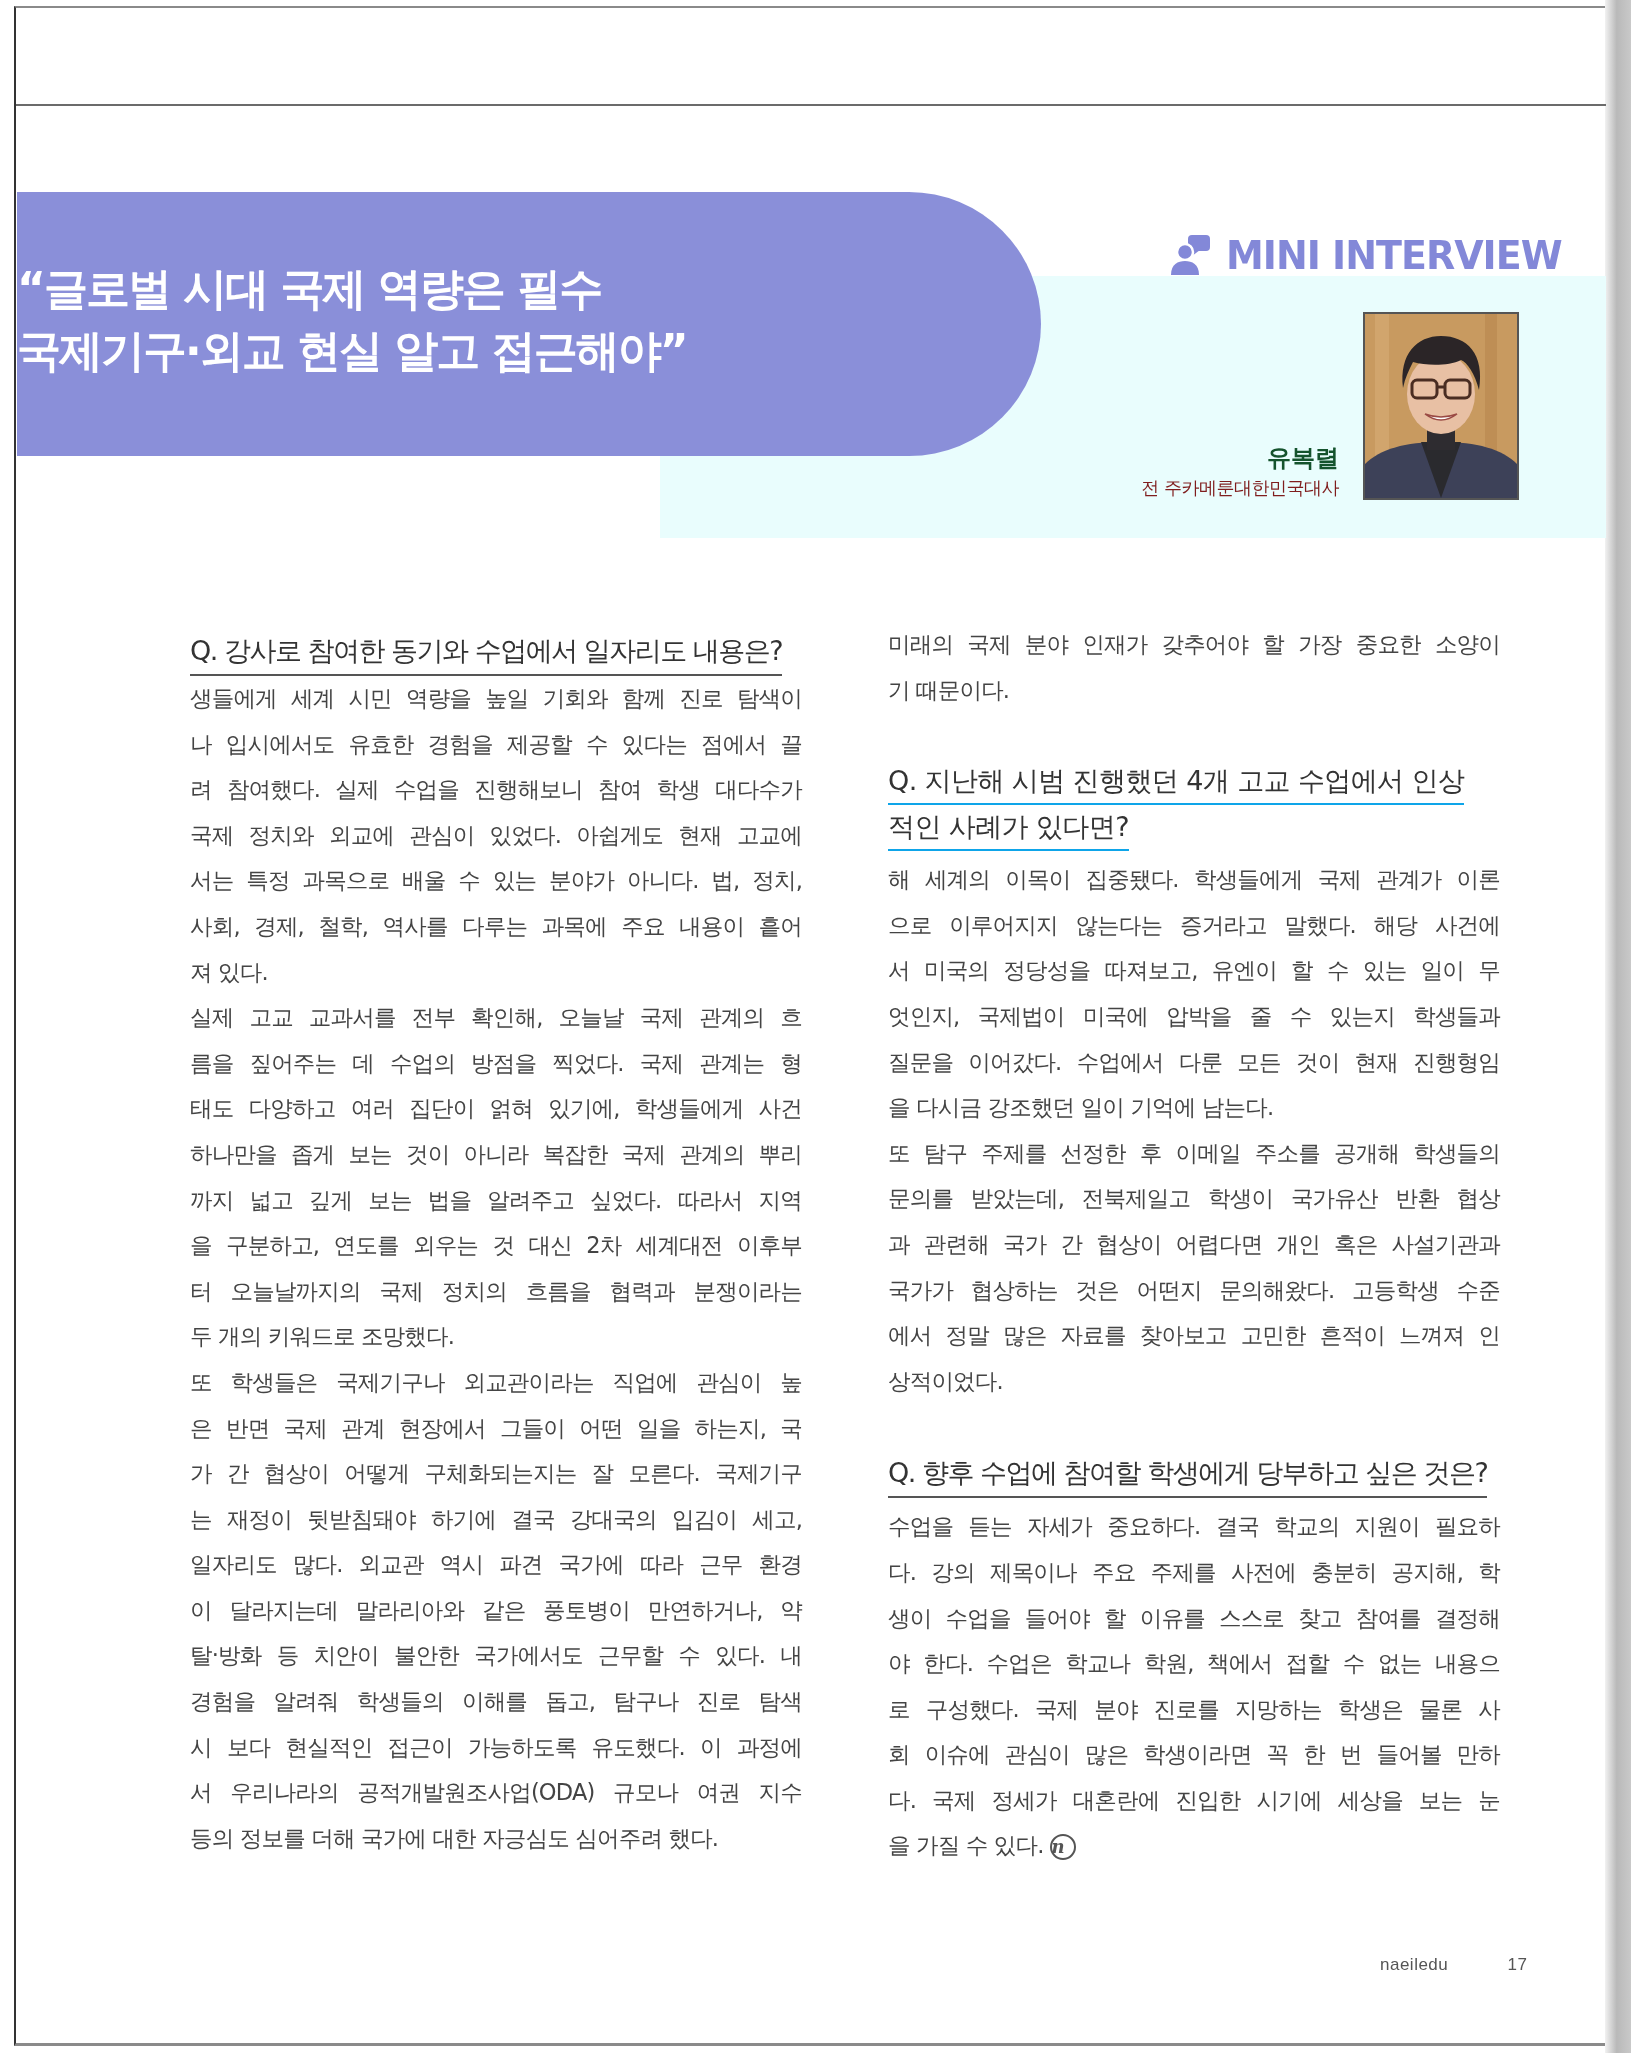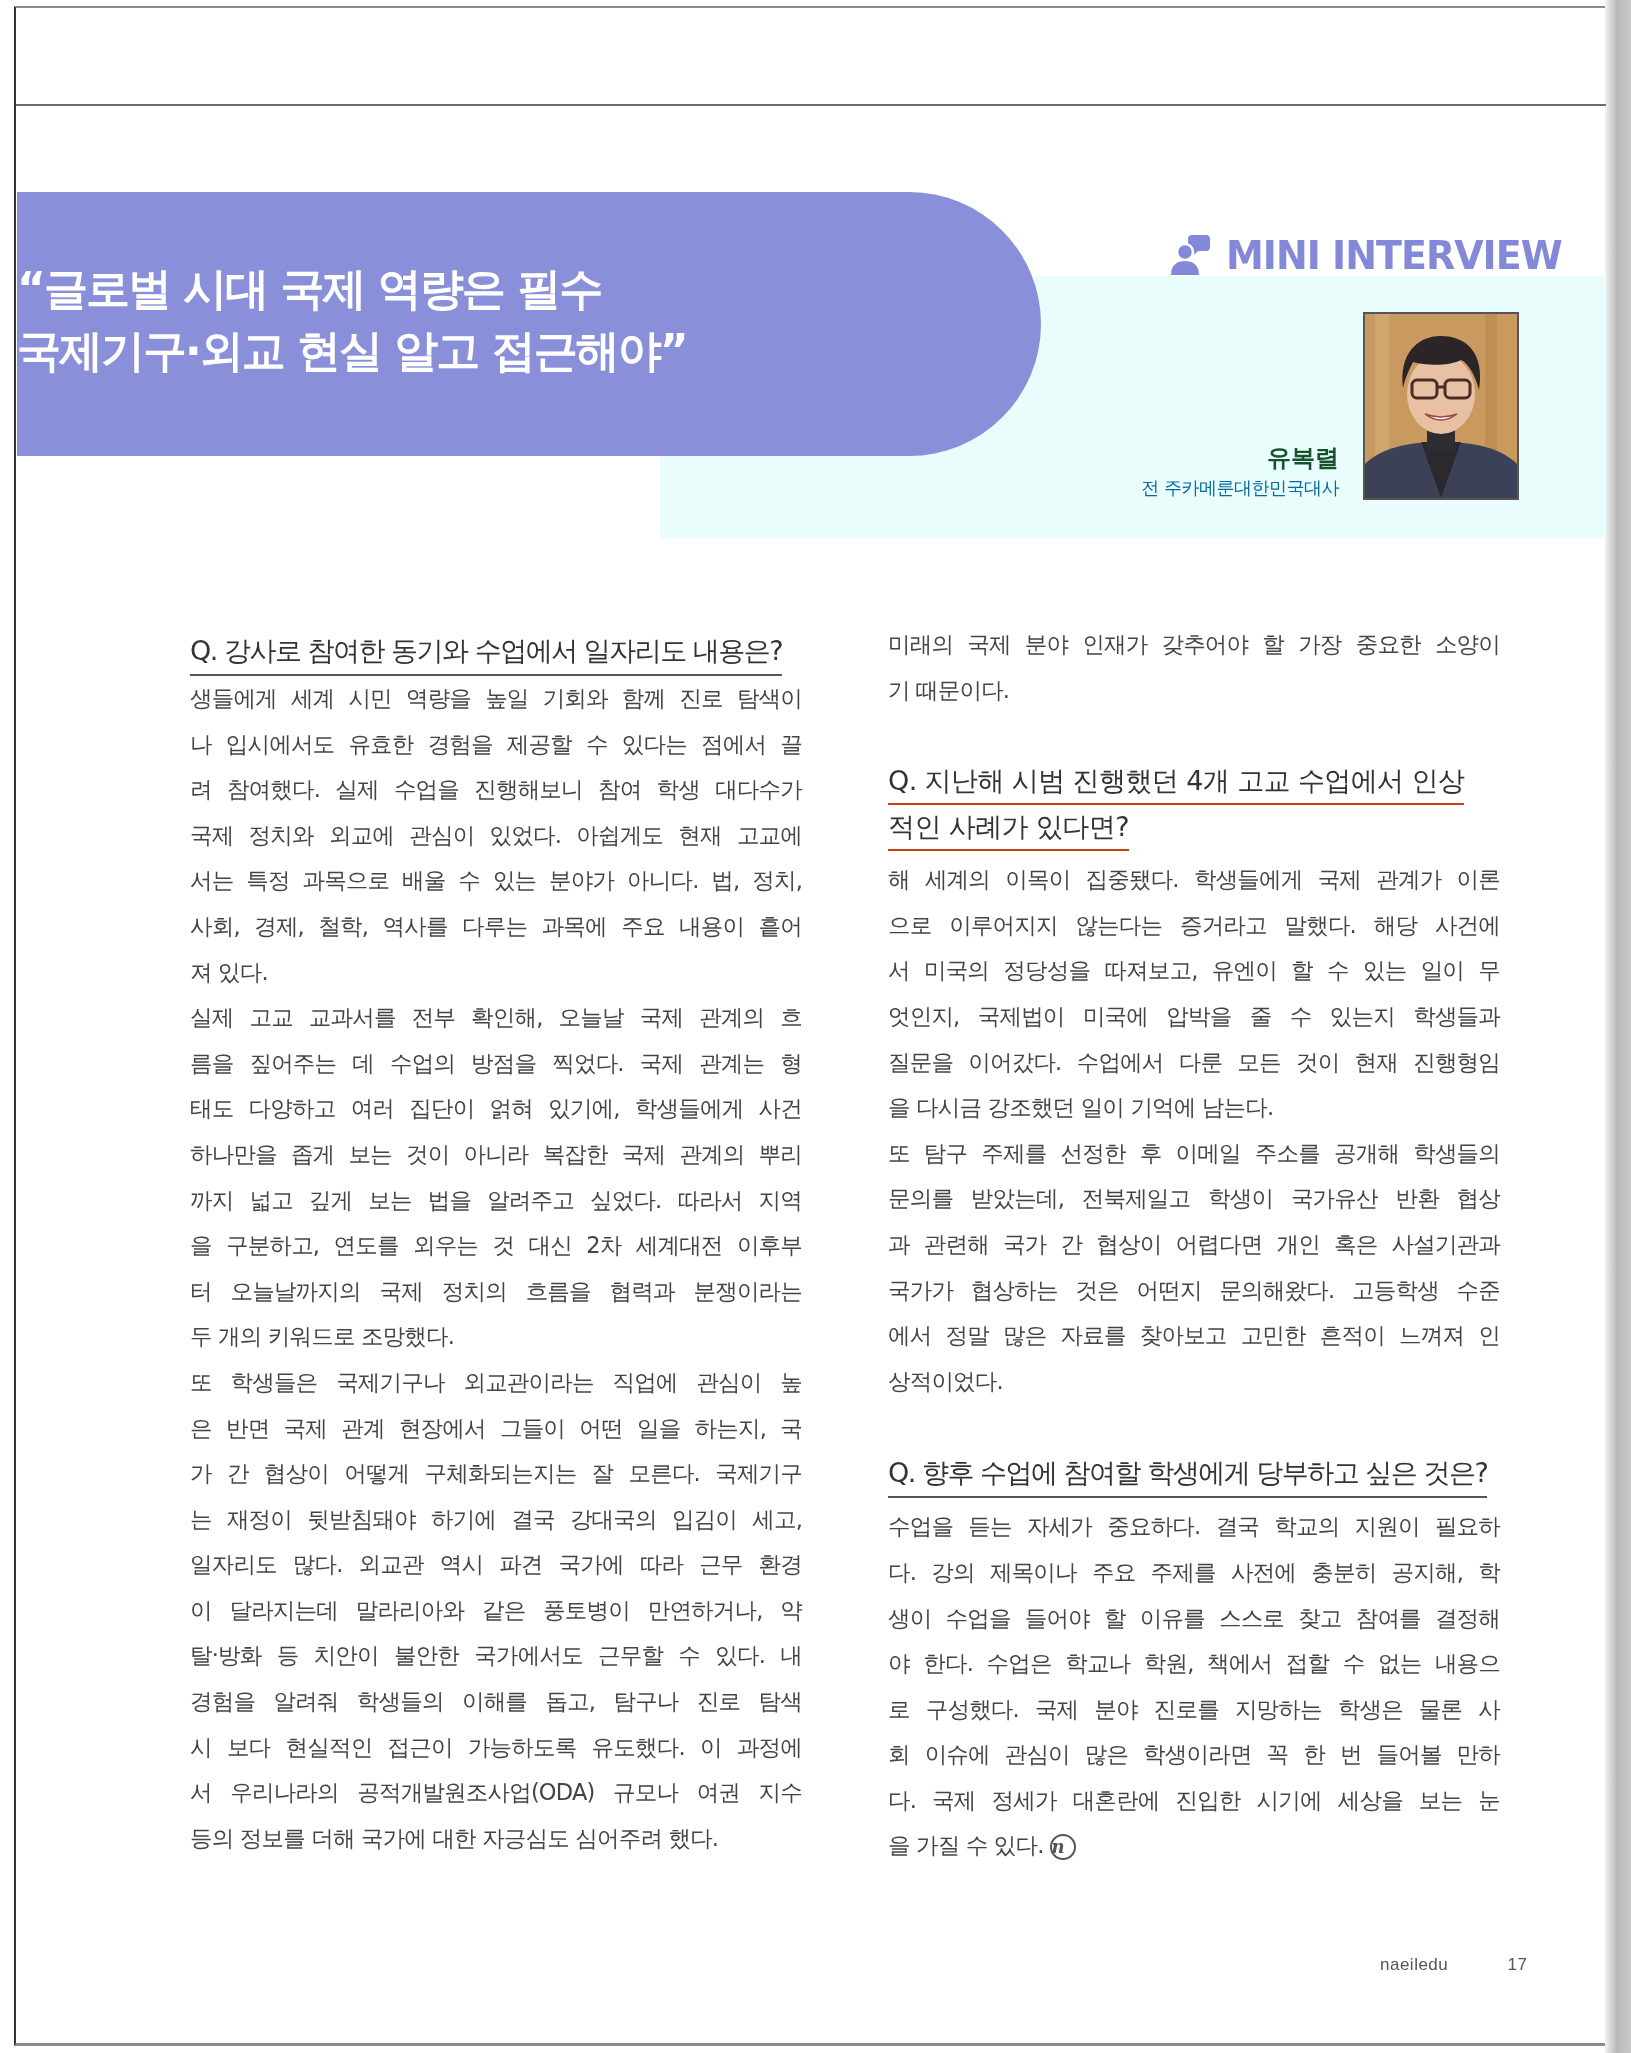--- a/index.html
+++ b/index.html
@@ -55,36 +55,36 @@
       position: absolute; left: 1363px; top: 312px; width: 156px; height: 188px;
       border: 2px solid #555; box-sizing: border-box; overflow: hidden;
       background: linear-gradient(90deg, #b98a4e 0%, #d4a970 30%, #c8995e 60%, #b58448 100%);
     }
     .interviewee-name {
       position: absolute; right: 292px; top: 442px;
       font-size: 24px; font-weight: bold; color: #14532d;
     }
     .interviewee-title {
       position: absolute; right: 292px; top: 476px;
-      font-size: 18px; color: #0369a1; letter-spacing: -0.5px;
+      font-size: 18px; color: #7f1d1d; letter-spacing: -0.5px;
     }
     
     .col {
       position: absolute; top: 628px; width: 612px;
     }
     .col-left { left: 190px; }
     .col-right { left: 888px; }
     .q-head {
       font-size: 27px; color: #333; letter-spacing: -1.5px; line-height: 46px;
       border-bottom: 2px solid #555; display: inline-block; white-space: nowrap;
       padding-bottom: 0;
     }
     .q-head-multi { display: block; }
     .q-head-multi span {
-      display: inline-block; border-bottom: 2px solid #c2410c; line-height: 44px; white-space: nowrap;
+      display: inline-block; border-bottom: 2px solid #0ea5e9; line-height: 44px; white-space: nowrap;
     }
     .para {
       font-size: 22.5px; line-height: 45.6px; color: #444; letter-spacing: -0.8px;
       text-align: justify;
     }
     .para .ln { display: block; white-space: nowrap; text-align-last: justify; }
     .para .ln.last { text-align-last: left; }
     .end-mark {
       display: inline-block; width: 26px; height: 26px; border-radius: 50%;
       border: 2px solid #555; font-family: "DejaVu Serif", serif; font-style: italic; font-weight: bold;

